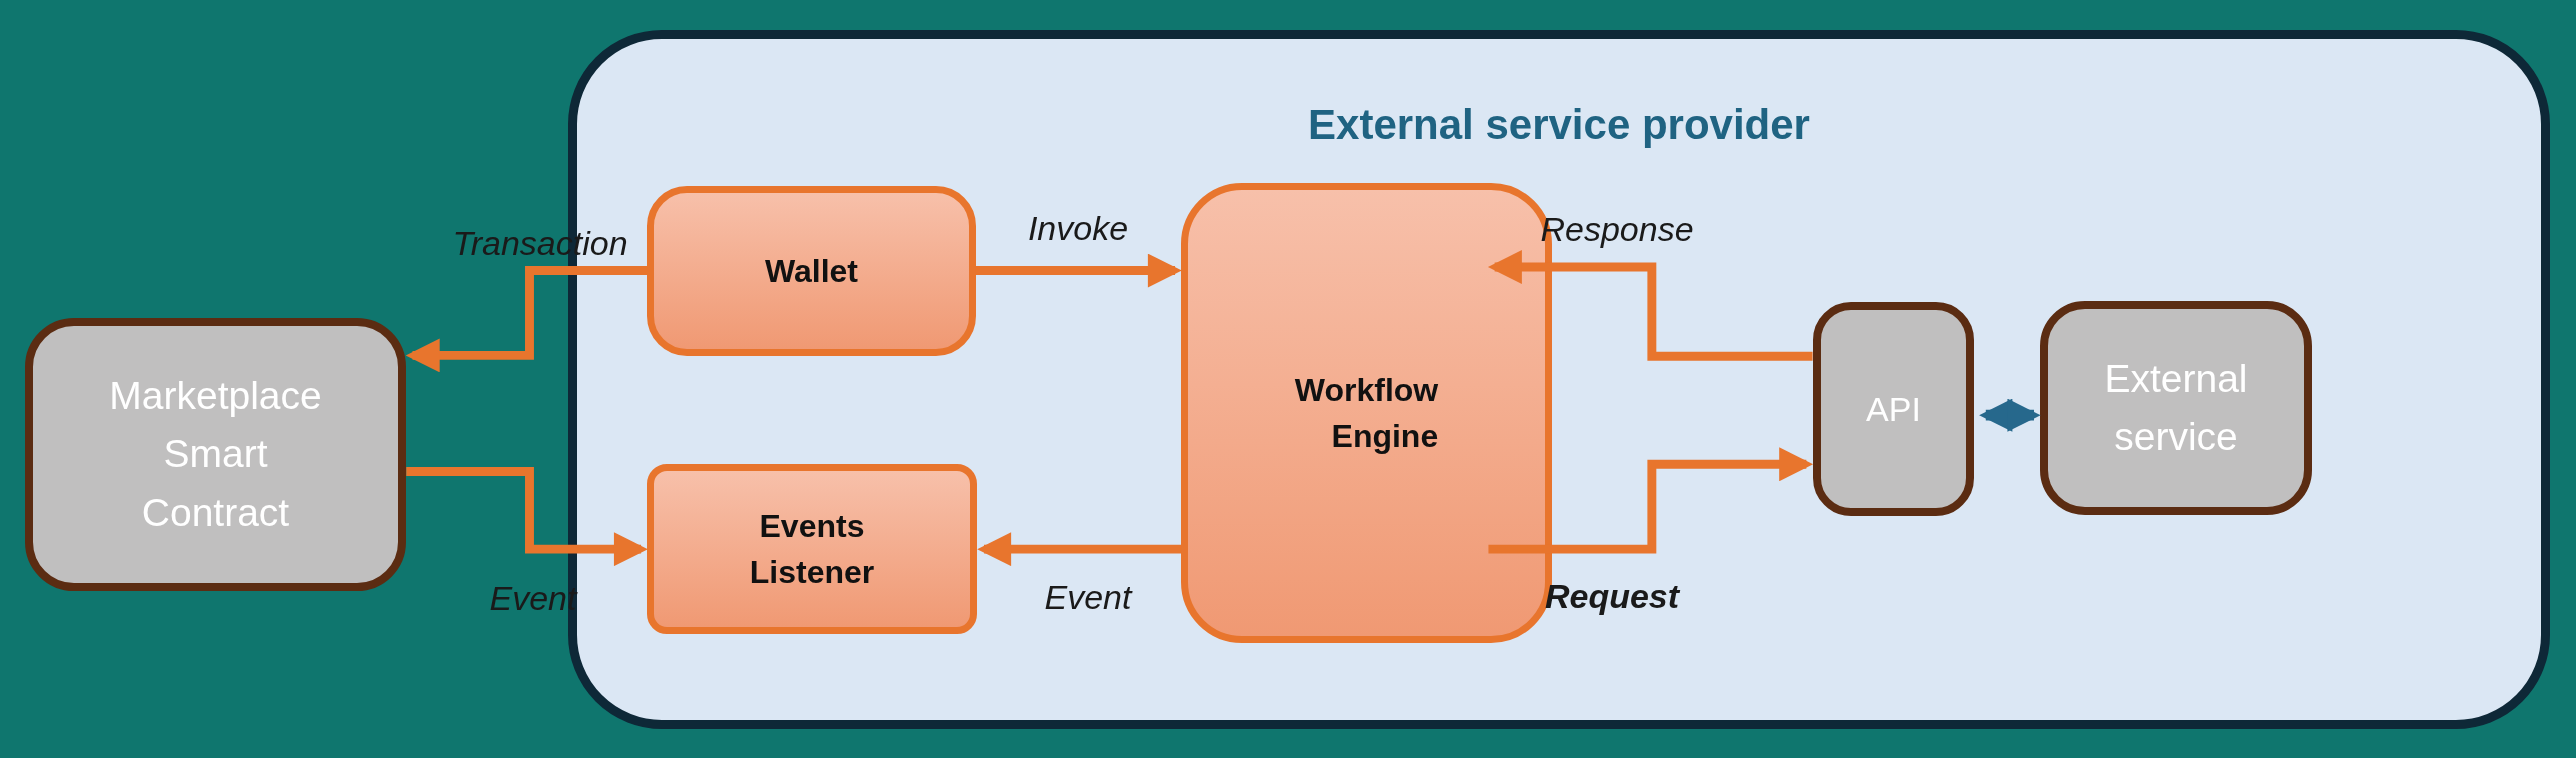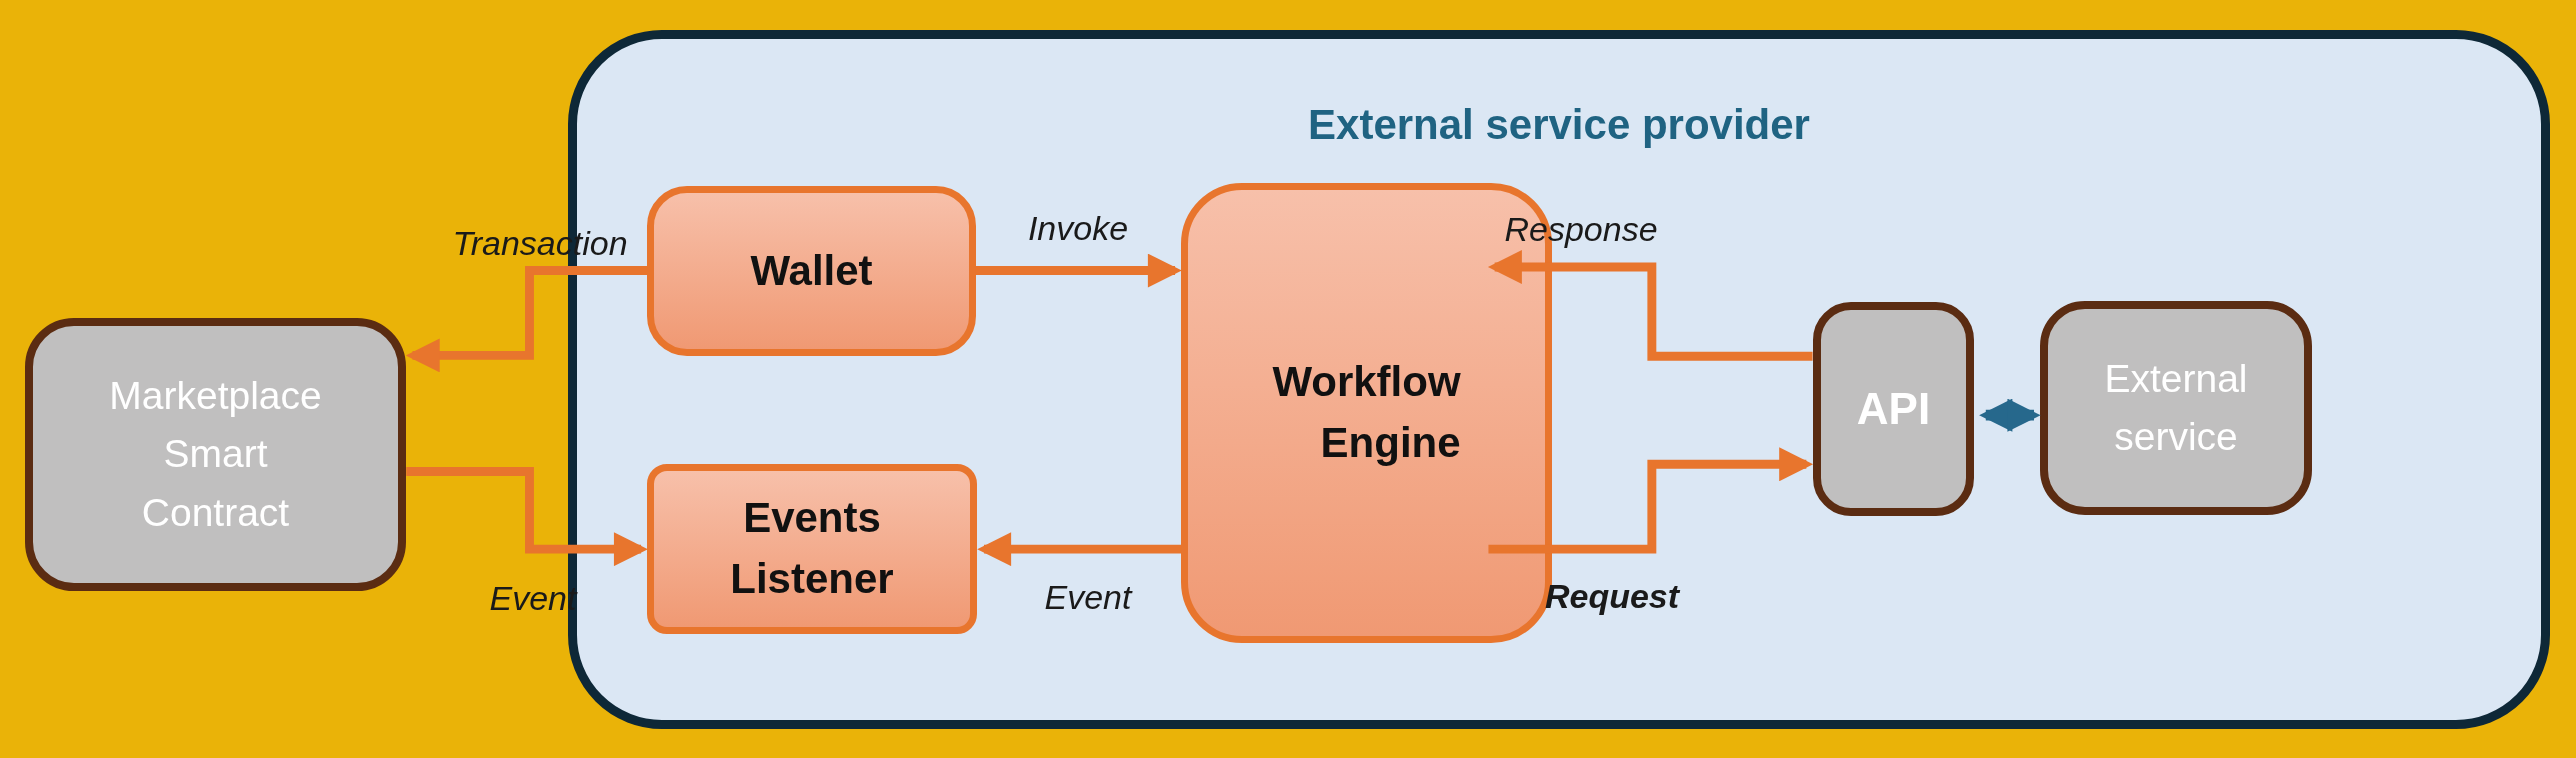--- a/index.html
+++ b/index.html
@@ -1,63 +1,63 @@
 <!DOCTYPE html>
 <html style="font-size:14.3px"><head>
 <meta charset="utf-8">
 <style>
   html,body{margin:0;padding:0;background:#ffffff;}
   body{font-family:"Liberation Sans","DejaVu Sans",sans-serif;}
-  #stage{position:relative;width:2576px;height:759px;background:#eab308;overflow:hidden;}
+  #stage{position:relative;width:2576px;height:759px;background:#0f766e;overflow:hidden;}
 
   
   .container-box{
     position:absolute;left:568px;top:29.5px;width:1982px;height:699px;
     box-sizing:border-box;background:#dbe7f4;border:9.8px solid #0e2837;border-radius:94px;
   }
   .container-title{
     position:absolute;left:0;top:62px;width:100%;text-align:center;
     font-size:42px;font-weight:bold;color:#1f6382;letter-spacing:0px;
   }
 
   
   .node{
     position:absolute;box-sizing:border-box;display:flex;align-items:center;justify-content:center;
     text-align:center;white-space:pre-line;
   }
   .node-orange{
     background:linear-gradient(180deg,#f7c0aa 0%,#f09973 100%);
     border:7.1px solid #e8752d;
-    color:#111111;font-weight:bold;font-size:42px;line-height:1.45;
+    color:#111111;font-weight:bold;font-size:32px;line-height:1.45;
   }
   .node-gray{
     background:#c0bfbf;border:8px solid #5b2c12;color:#ffffff;
     font-weight:normal;font-size:39px;line-height:1.5;
   }
 
   .node-marketplace{left:25px;top:318px;width:381px;height:273px;border-radius:49px;}
   .node-wallet{left:647px;top:186px;width:329px;height:170px;border-radius:40px;}
   .node-events{left:647px;top:464px;width:330px;height:170px;border-radius:20px;}
   .node-workflow{left:1181px;top:183px;width:371px;height:460px;border-radius:61px;text-align:right;}
-  .node-api{left:1813px;top:302px;width:161px;height:214px;border-radius:38px;font-size:44px;font-weight:bold;}
+  .node-api{left:1813px;top:302px;width:161px;height:214px;border-radius:38px;font-size:34px;}
   .node-external{left:2040px;top:301px;width:272px;height:214px;border-radius:45px;}
 
   
   svg.wires{position:absolute;left:0;top:0;width:2576px;height:759px;pointer-events:none;}
 
   
   .edge-label{
     position:absolute;transform:translate(-50%,-50%);
     font-style:italic;font-size:34px;color:#1a1a1a;white-space:nowrap;
   }
   .lbl-transaction{left:492px;top:243px;margin-left:48px;}
   .lbl-event-left{left:533px;top:598px;}
   .lbl-invoke{left:1078px;top:228px;}
   .lbl-event-mid{left:1088px;top:597px;}
-  .lbl-response{left:1581px;top:229px;}
+  .lbl-response{left:1617px;top:229px;}
   .lbl-request{left:1612px;top:596px;font-weight:bold;}
 </style>
 </head>
 <body>
 
 <div id="stage">
 
   <div class="container-box">
     <div class="container-title">External service provider</div>
   </div>

